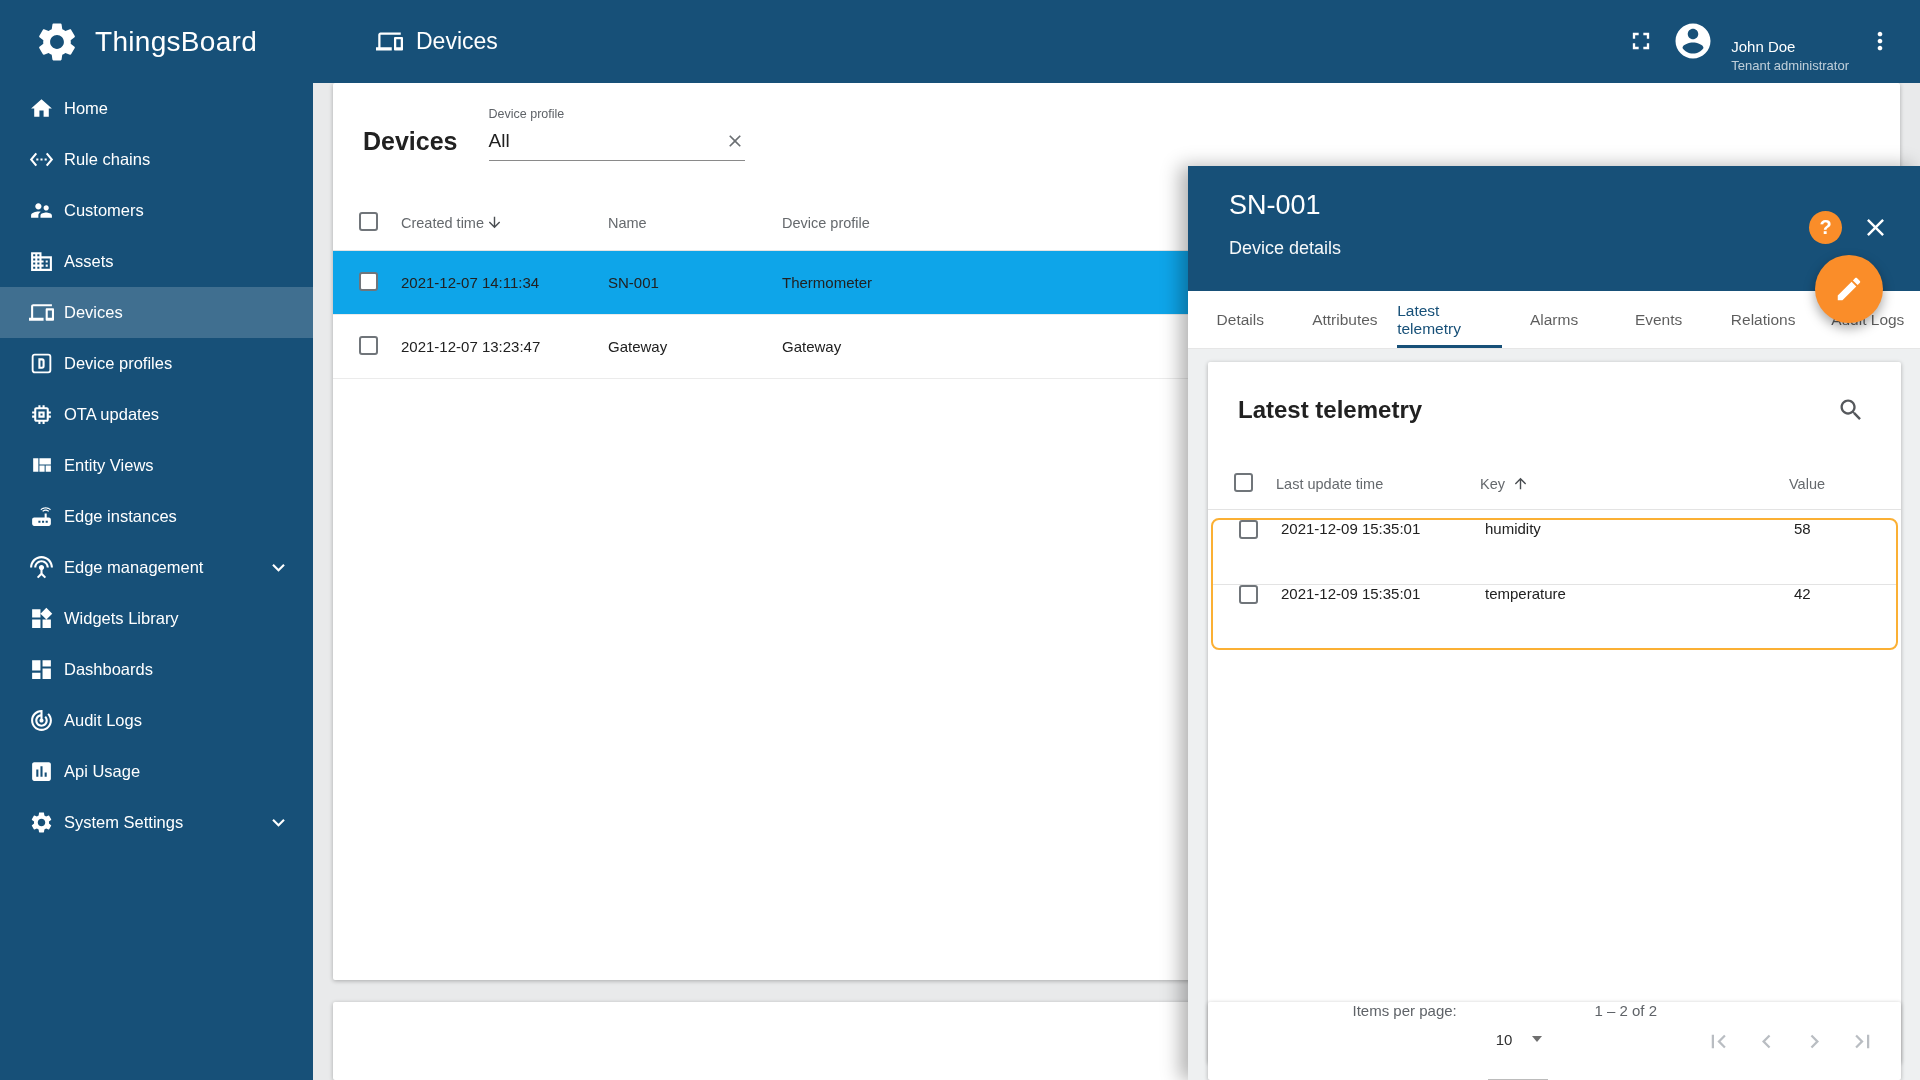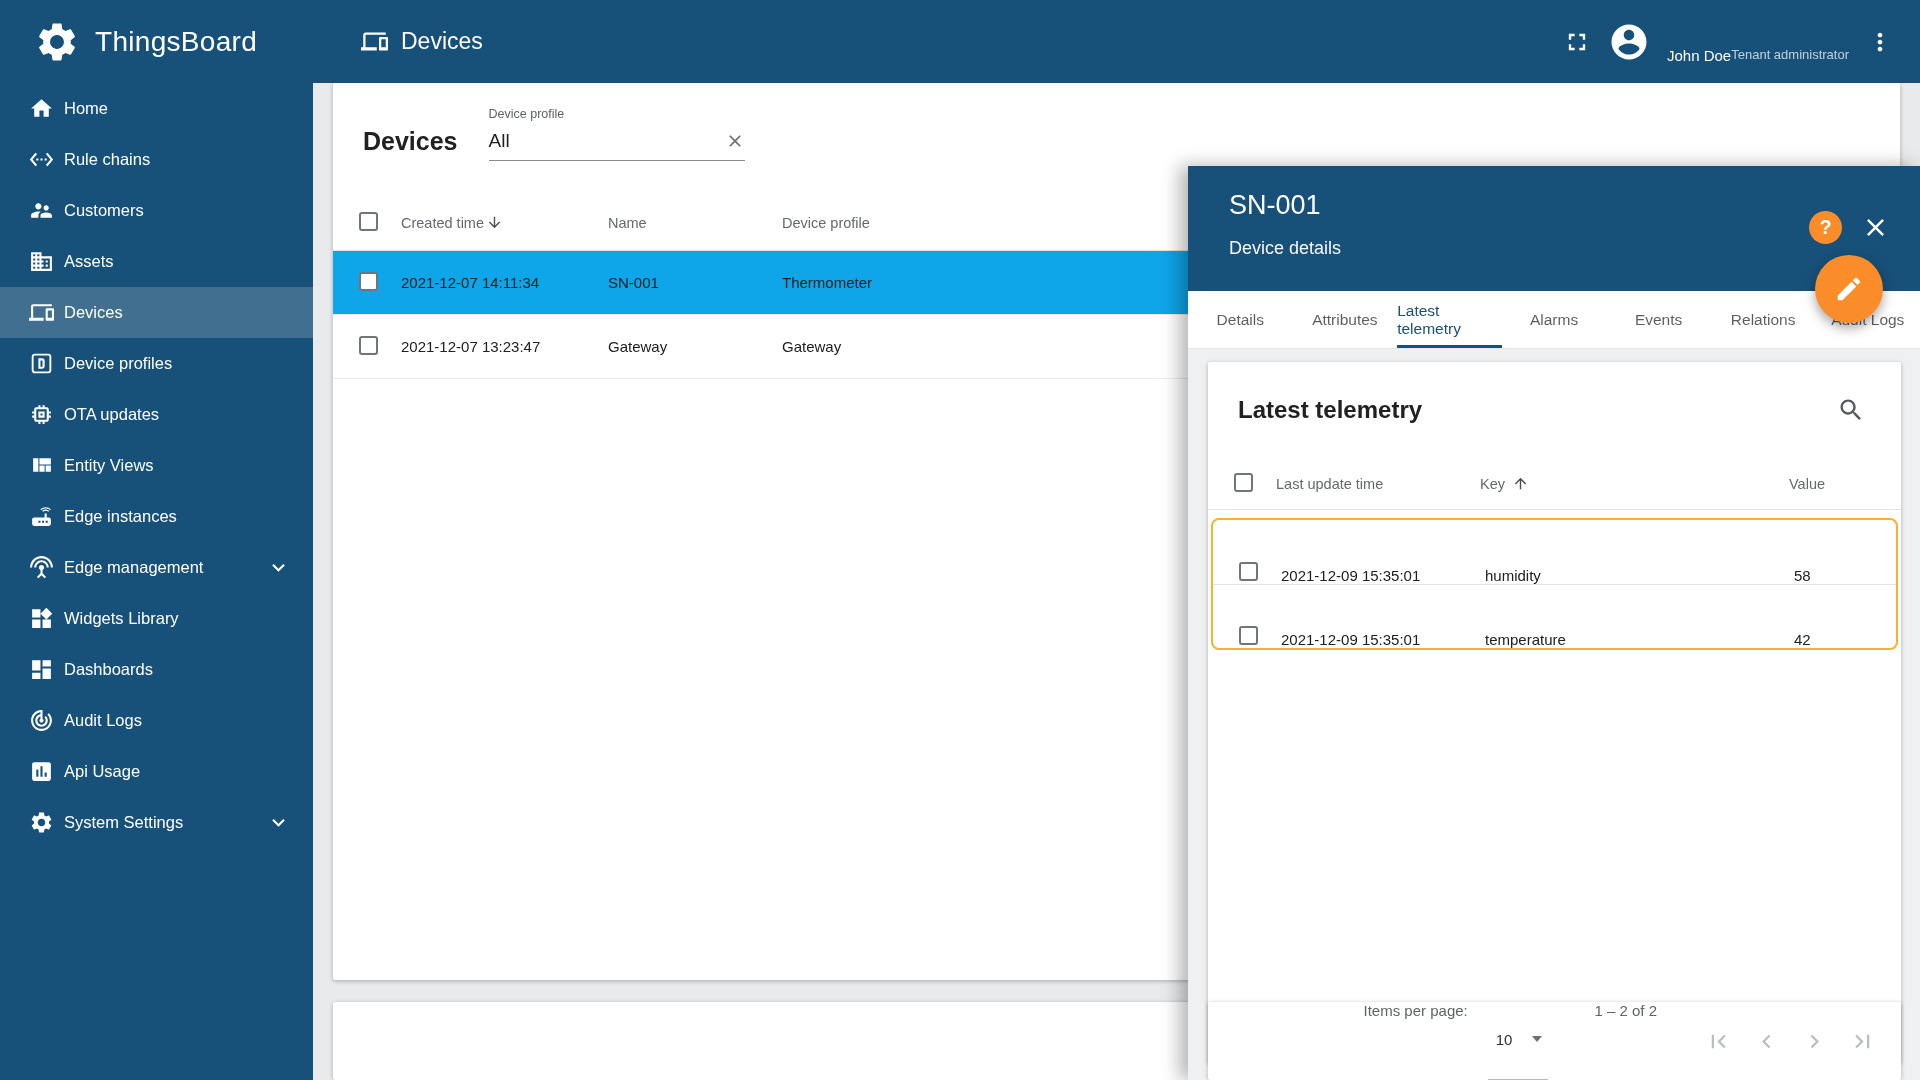--- a/index.html
+++ b/index.html
@@ -7,30 +7,30 @@
   body {
     font-family:"Liberation Sans","DejaVu Sans",sans-serif;
     background:#e9eaeb; color:#212121; overflow:hidden; position:relative;
     --primary:#175078; --accent:#fa8d29; --highlight:#fbb034;
   }
   button { background:none; border:none; padding:0; cursor:pointer; color:inherit; font:inherit; }
   .icon { display:inline-flex; align-items:center; justify-content:center; }
   svg { display:block; }
 
   
-  .app-header { position:absolute; top:0; left:0; width:1920px; height:83px; background:var(--primary); display:flex; align-items:center; color:#fff; z-index:30; }
+  .app-header { position:absolute; top:0; left:0; width:1920px; height:83px; background:var(--primary); display:flex; align-items:center; color:#fff; z-index:30;gap:15px; }
   .brand { width:313px; flex-shrink:0; display:flex; align-items:center; gap:15px; padding-left:34px; cursor:pointer; }
   .brand-logo svg { width:46px; height:46px; }
   .brand-name { font-size:28px; letter-spacing:.3px; }
   .page-head { display:flex; align-items:center; gap:13px; padding-left:48px; font-size:23px; }
   .page-head svg { width:27px; height:27px; }
   .header-right { margin-left:auto; display:flex; align-items:center; gap:17px; padding-right:26px; }
   .icon-btn svg { width:28px; height:28px; }
   .avatar svg { width:42px; height:42px; }
-  .user-block { display:flex; flex-direction:row; line-height:1.35;margin-top:29px; }
+  .user-block { display:flex; flex-direction:column; line-height:1.35;margin-top:29px; }
   .user-name { font-size:15px; }
   .user-role { font-size:13px; color:rgba(255,255,255,.72);text-align:right; }
 
   
   .sidebar { position:absolute; top:83px; left:0; width:313px; bottom:0; background:var(--primary); z-index:5; }
   .side-item { height:51px; display:flex; align-items:center; gap:10px; padding:0 22px 0 29px; color:#fff; font-size:16.5px; font-weight:500; cursor:pointer; }
   .side-item.active { background:rgba(255,255,255,.18); }
   .side-item .icon svg { width:25px; height:25px; }
   .side-chevron { margin-left:auto; }
   .side-chevron svg { width:24px; height:24px; }
@@ -79,25 +79,25 @@
   .tele-head { display:flex; align-items:center; height:96px; padding:0 36px 0 30px; }
   .tele-title { font-size:24px; }
   .tele-search { margin-left:auto; }
   .tele-search svg { width:28px; height:28px; }
   .tele-header { display:flex; align-items:center; height:52px; border-bottom:1px solid #e3e3e3; color:#65696d; font-size:14.5px; }
   .tcol-check { width:68px; padding-left:26px; flex-shrink:0; }
   .tcol-time { width:204px; flex-shrink:0; display:flex; align-items:center; gap:7px; }
   .tcol-key { width:309px; flex-shrink:0; display:flex; align-items:center; gap:7px; }
   .tcol-value { flex:1; }
   .highlight-box { margin:8px 3px 0; border:2px solid var(--highlight); border-radius:8px; overflow:hidden; background:#fff; }
-  .tele-row { display:flex; align-items:flex-end; height:64px; font-size:15px; cursor:pointer; }
+  .tele-row { display:flex; align-items:flex-start; height:64px; font-size:15px; cursor:pointer; }
   .tele-row + .tele-row { border-top:1px solid #e3e3e3; }
 
   .panel-footer { position:absolute; left:20px; right:19px; bottom:0; height:78px; display:flex; justify-content:flex-end; padding-right:18px; font-size:15px; color:#5f6368; }
-  .per-page { display:flex; align-items:center; gap:20px; margin-left:20px; border-bottom:1px solid #bcbcbc; padding:2px 6px 5px 8px; color:#303030; cursor:pointer; }
+  .per-page { display:flex; align-items:center; gap:20px; margin-left:31px; border-bottom:1px solid #bcbcbc; padding:2px 6px 5px 8px; color:#303030; cursor:pointer; }
   .caret { width:0; height:0; border-left:5px solid transparent; border-right:5px solid transparent; border-top:6px solid #6f6f6f; }
   .range-label { margin-left:46px; }
   .pager-nav { display:flex; align-items:center; gap:6px; margin-left:40px; }
   .pager-btn { width:42px; height:42px; display:flex; align-items:center; justify-content:center; color:#b9bdc2; cursor:default; }
   .pager-btn svg { width:27px; height:27px; }
 </style>
 </head>
 <body style="--primary: #175078; --accent: #fa8d29; --highlight: #fbb034;">
 
 <header class="app-header">

